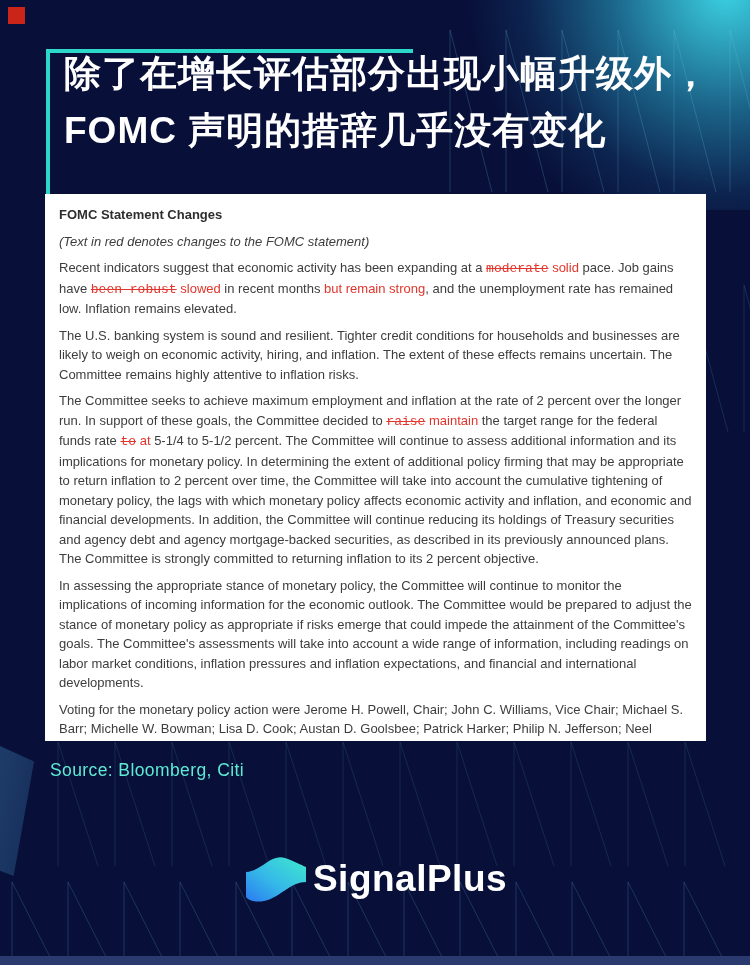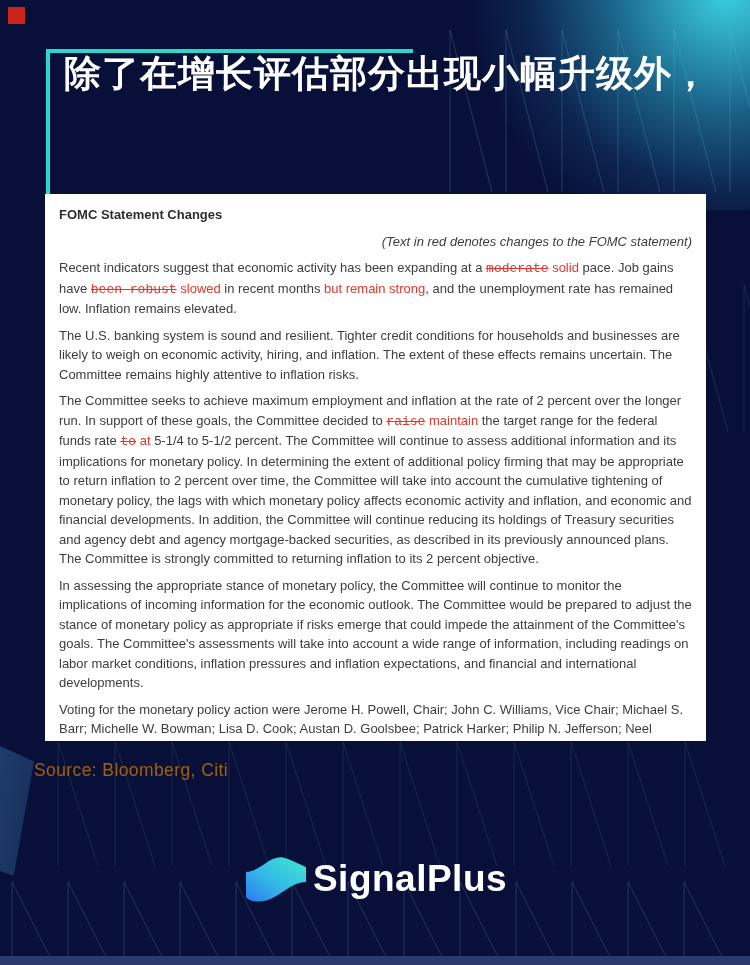--- a/index.html
+++ b/index.html
@@ -49,28 +49,28 @@
     letter-spacing:1px;
   }
   
   .doc{
     position:absolute;left:45px;top:194px;width:661px;height:547px;
     background:#ffffff;box-sizing:border-box;
     padding:11px 14px 6px 14px;overflow:hidden;
     color:var(--ink);font-size:13px;line-height:19.5px;
   }
   .doc-title{font-weight:bold;color:#2e2e2e;margin:0 0 7px 0;font-size:13px;}
-  .doc-note{font-style:italic;margin:0 0 7px 0;text-align:right;}
+  .doc-note{font-style:italic;margin:0 0 7px 0;}
   .doc p{margin:0 0 7px 0;}
   .seg-strike{color:var(--red);text-decoration:line-through;font-family:Liberation Mono, monospace;}
   .seg-add{color:var(--red);text-align:center;}
   
   .source{
-    position:absolute;left:34px;top:760px;
-    color:#a16207;font-size:17.5px;letter-spacing:.4px;
+    position:absolute;left:50px;top:760px;
+    color:#5eead4;font-size:17.5px;letter-spacing:.4px;
   }
   .brand{
     position:absolute;left:0;top:849px;width:750px;height:60px;
     display:flex;align-items:center;justify-content:center;gap:4px;
   }
   .brand-name{
     color:#ffffff;font-size:37px;font-weight:700;letter-spacing:.5px;
   }
 </style>
 </head>
@@ -146,20 +146,21 @@
     <line x1="684" y1="882" x2="722" y2="957" stroke="#6fc6e2" stroke-width="1" opacity="0.2"></line>
   </svg>
 <div class="left-wedge"></div>
 <div class="bottom-strip"></div>
 <div class="top-left-marker"></div>
 
 <div class="bracket-h"></div>
 <div class="bracket-v"></div>
 <div class="headline">
   <div>除了在增长评估部分出现小幅升级外，</div>
+  <div>FOMC 声明的措辞几乎没有变化</div>
 </div>
 
 <div class="doc">
   <p class="doc-title">FOMC Statement Changes</p>
   <p class="doc-note">(Text in red denotes changes to the FOMC statement)</p>
   <p><span>Recent indicators suggest that economic activity has been expanding at a </span><span class="seg-strike">moderate</span><span> </span><span class="seg-add">solid</span><span> pace. Job gains have </span><span class="seg-strike">been robust</span><span> </span><span class="seg-add">slowed</span><span> in recent months </span><span class="seg-add">but remain strong</span><span>, and the unemployment rate has remained low. Inflation remains elevated.</span></p>
   <p><span>The U.S. banking system is sound and resilient. Tighter credit conditions for households and businesses are likely to weigh on economic activity, hiring, and inflation. The extent of these effects remains uncertain. The Committee remains highly attentive to inflation risks.</span></p>
   <p><span>The Committee seeks to achieve maximum employment and inflation at the rate of 2 percent over the longer run. In support of these goals, the Committee decided to </span><span class="seg-strike">raise</span><span> </span><span class="seg-add">maintain</span><span> the target range for the federal funds rate </span><span class="seg-strike">to</span><span> </span><span class="seg-add">at</span><span> 5-1/4 to 5-1/2 percent. The Committee will continue to assess additional information and its implications for monetary policy. In determining the extent of additional policy firming that may be appropriate to return inflation to 2 percent over time, the Committee will take into account the cumulative tightening of monetary policy, the lags with which monetary policy affects economic activity and inflation, and economic and financial developments. In addition, the Committee will continue reducing its holdings of Treasury securities and agency debt and agency mortgage-backed securities, as described in its previously announced plans. The Committee is strongly committed to returning inflation to its 2 percent objective.</span></p>
   <p><span>In assessing the appropriate stance of monetary policy, the Committee will continue to monitor the implications of incoming information for the economic outlook. The Committee would be prepared to adjust the stance of monetary policy as appropriate if risks emerge that could impede the attainment of the Committee's goals. The Committee's assessments will take into account a wide range of information, including readings on labor market conditions, inflation pressures and inflation expectations, and financial and international developments.</span></p>
   <p><span>Voting for the monetary policy action were Jerome H. Powell, Chair; John C. Williams, Vice Chair; Michael S. Barr; Michelle W. Bowman; Lisa D. Cook; Austan D. Goolsbee; Patrick Harker; Philip N. Jefferson; Neel Kashkari; </span><span class="seg-add">Adriana D. Kugler;</span><span> Lorie K. Logan; and Christopher J. Waller.</span></p>

